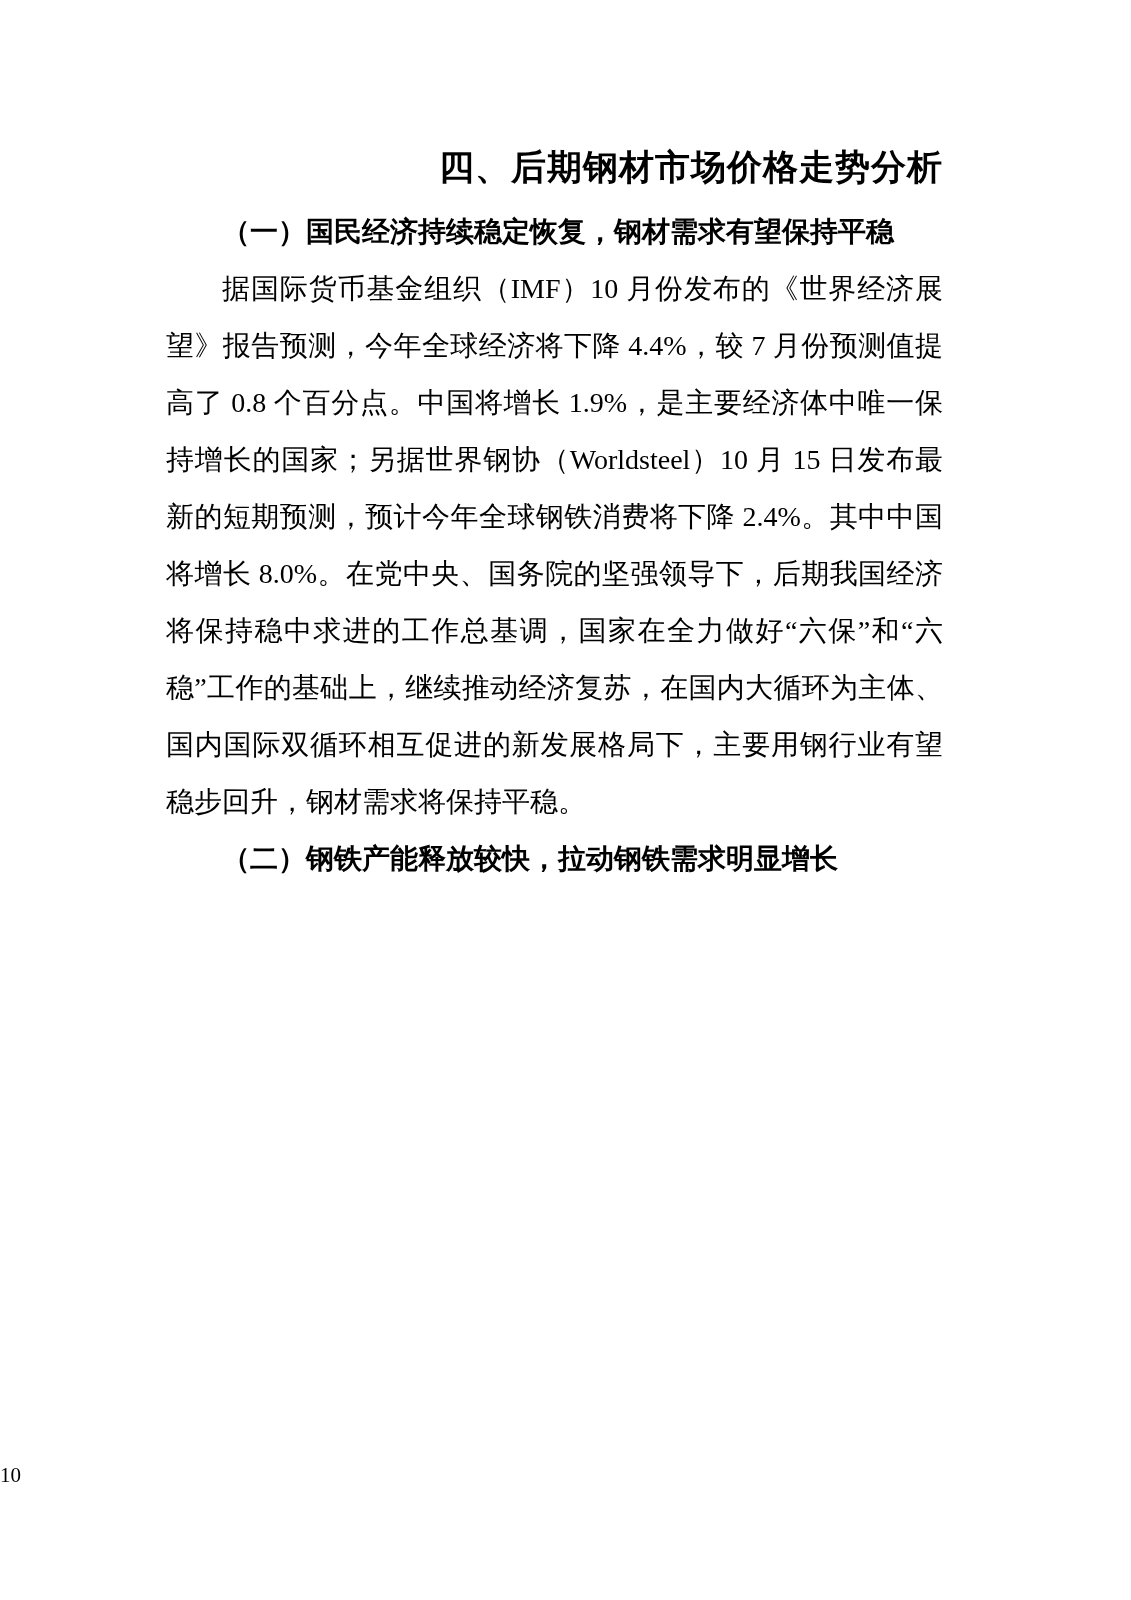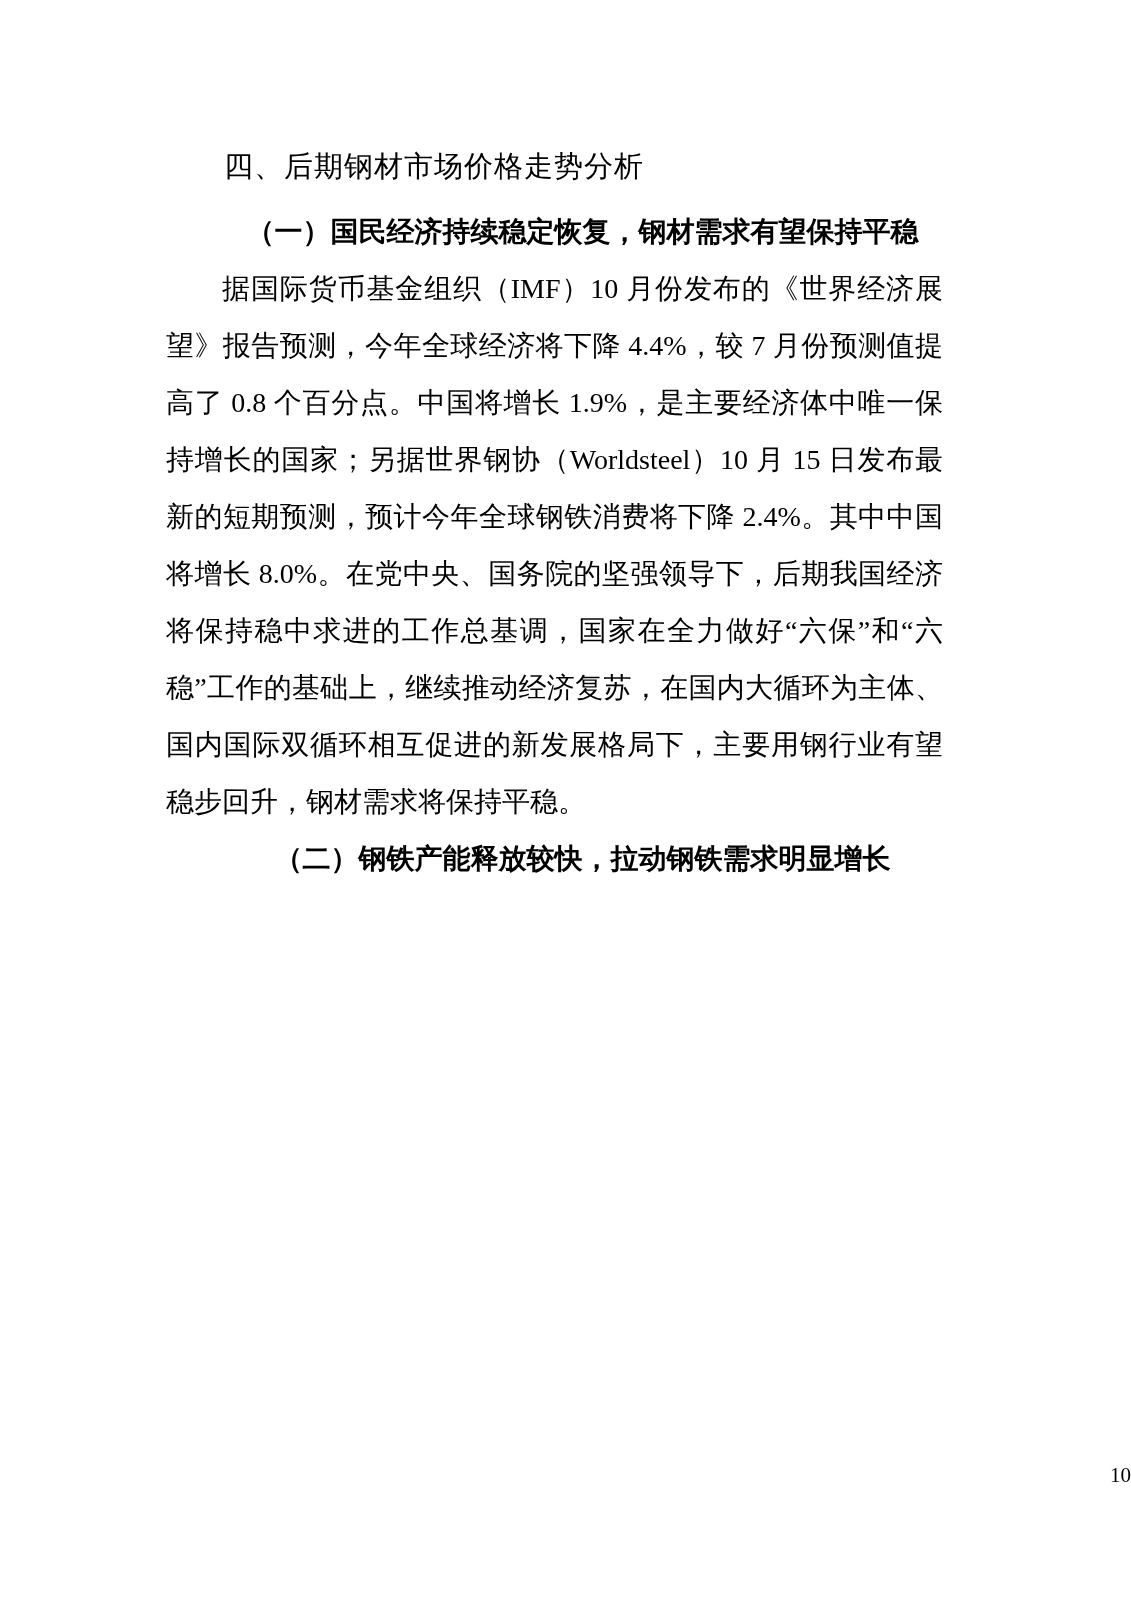--- a/index.html
+++ b/index.html
@@ -22,46 +22,46 @@
     left: 166px;
     top: 138px;
     width: 777px;
     font-size: 28px;
     line-height: 57px;
     text-align: justify;
     text-justify: inter-character;
   }
   .section-heading {
     font-family: "Liberation Sans", "DejaVu Sans", sans-serif;
-    font-weight: normal;
-    font-size: 29px;
+    font-weight: bold;
+    font-size: 35px;
     line-height: 57px;
     text-indent: 2em;
     margin: 0 0 8px 0;
-    text-align: left;
+    text-align: right;
     letter-spacing: 1px;
   }
   .sub-heading {
     font-weight: bold;
     font-size: 28px;
     line-height: 57px;
     text-indent: 2em;
     margin: 0;
-    text-align: center;
+    text-align: left;
   }
   .body-paragraph {
     margin: 0;
     text-indent: 2em;
   }
   .page-number {
     position: absolute;
     top: 1460px;
     left: 0;
     width: 100%;
-    text-align: right;
+    text-align: left;
     font-size: 21px;
     line-height: 30px;
   }
 </style>
 </head>
 <body>
 
 <div class="page">
   <div class="content">
     <h1 class="section-heading">四、后期钢材市场价格走势分析</h1>

